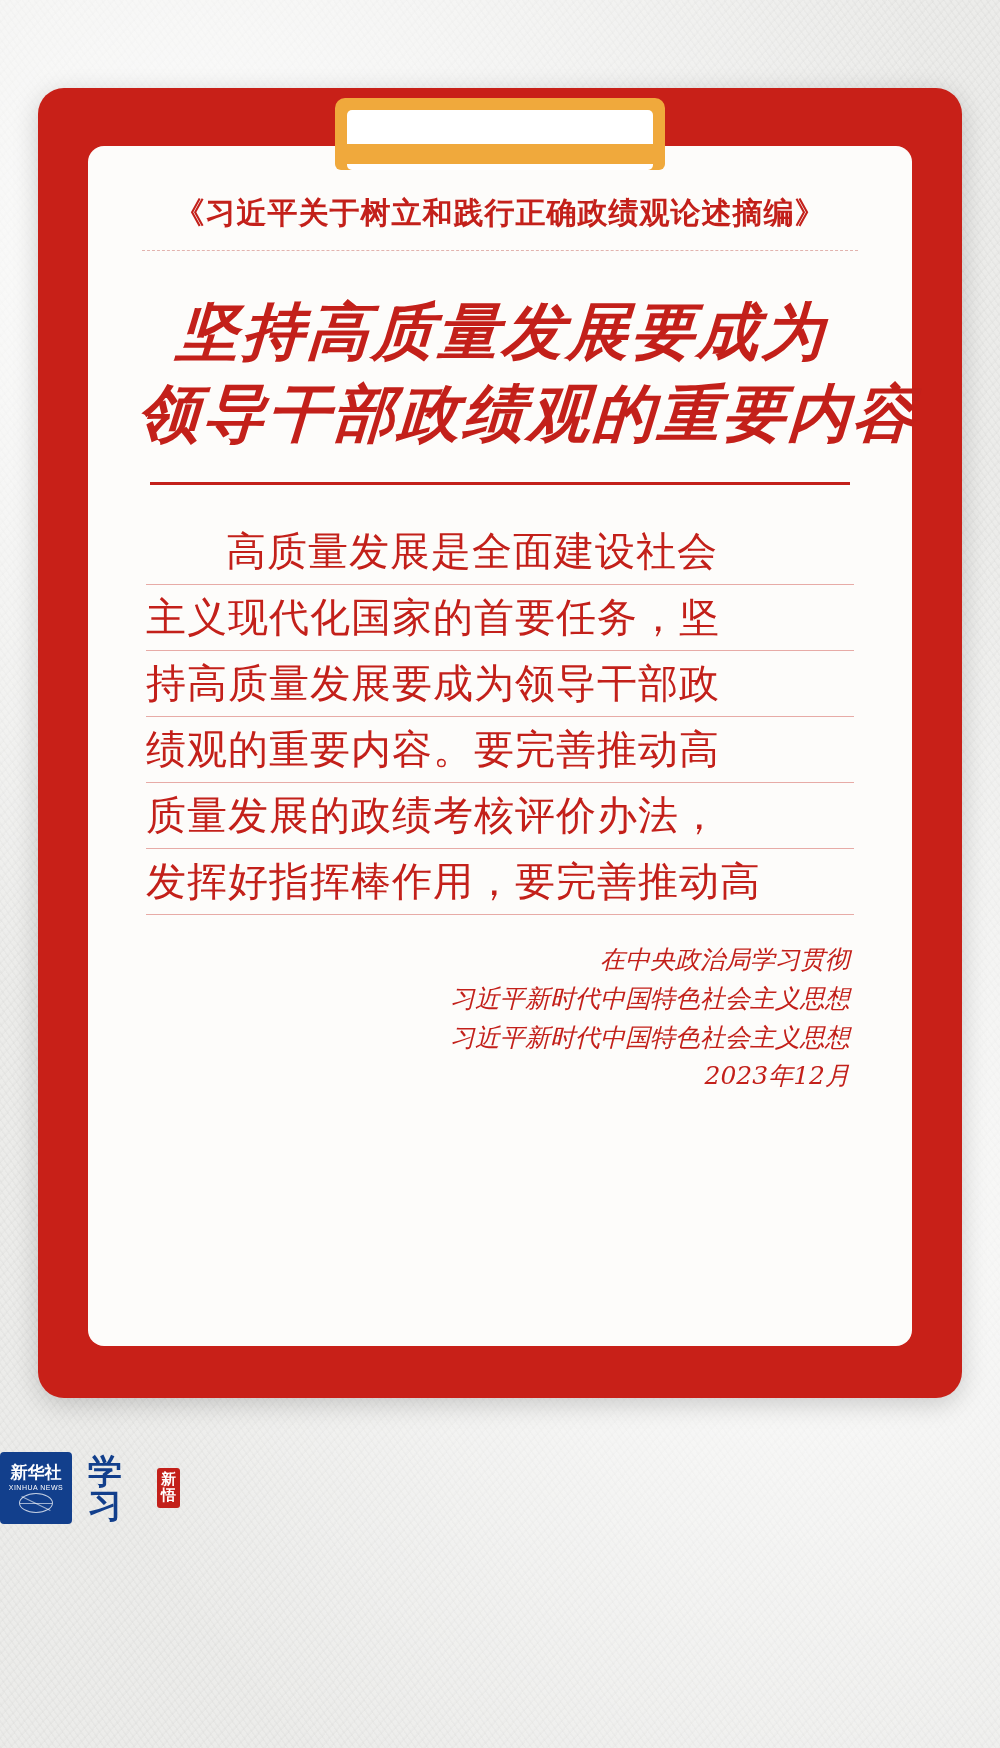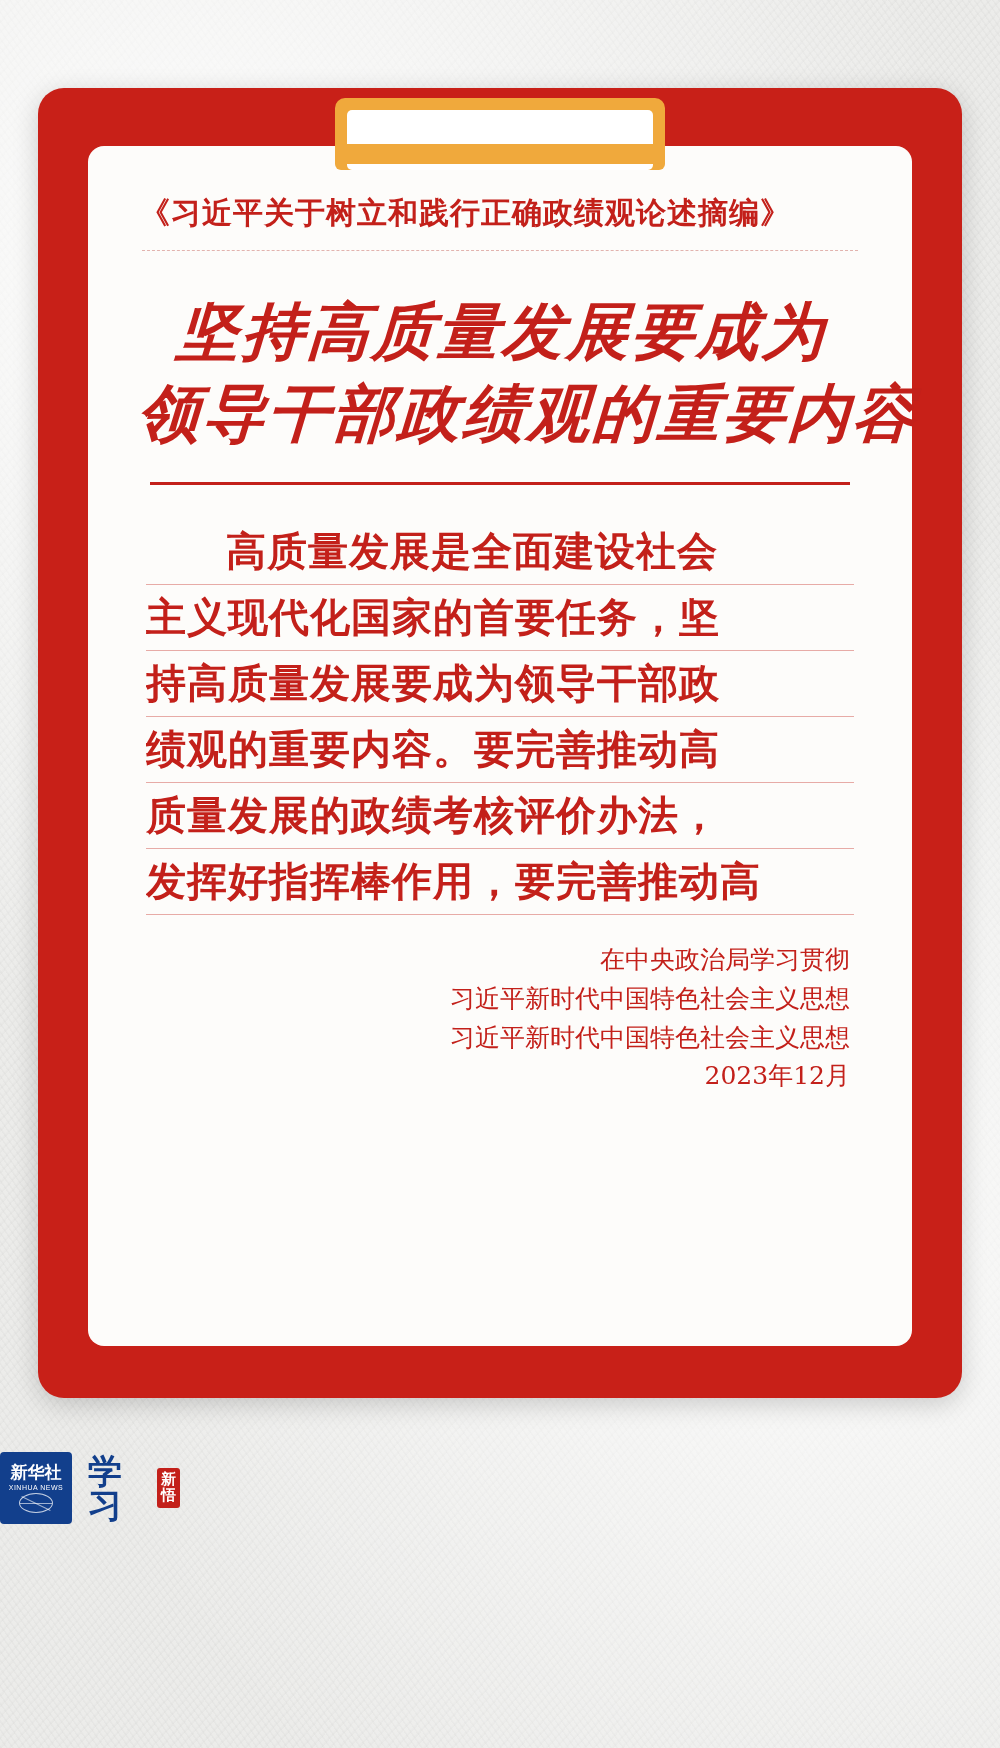--- a/index.html
+++ b/index.html
@@ -78,21 +78,21 @@
     z-index: 4;
     padding: 48px 52px 30px 52px;
   }
 
   
   .book-title {
     color: #c3201a;
     font-size: 30px;
     font-weight: bold;
     letter-spacing: 1px;
-    text-align: left;
+    text-align: center;
     line-height: 1.25;
     padding-bottom: 18px;
     white-space: nowrap;
   }
   .book-title-rule {
     border-bottom: 1px dashed #e2b3ae;
     margin: 0 2px 36px 2px;
   }
 
   
@@ -118,37 +118,38 @@
 
   
   .quote {
     margin: 0 6px;
   }
   .quote-line {
     color: #c3201a;
     font-size: 40px;
     line-height: 64px;
     height: 66px;
-    font-weight: bold;
+    font-weight: normal;
     letter-spacing: 1px;
     border-bottom: 1px solid #e7aba6;
     white-space: nowrap;
     overflow: hidden;
   }
   .quote-line.indent { text-indent: 80px; }
 
   
   .source {
     margin-top: 26px;
     text-align: right;
     color: #c3201a;
     font-family: "DejaVu Serif", "Liberation Serif", serif;
     font-size: 25px;
     line-height: 1.55;
     padding-right: 10px;
+    font-style: italic;
   }
   .source div { white-space: nowrap; }
 
   
   .footer {
     position: absolute;
     left: 0;
     top: 1452px;
     width: 1000px;
     display: flex;

